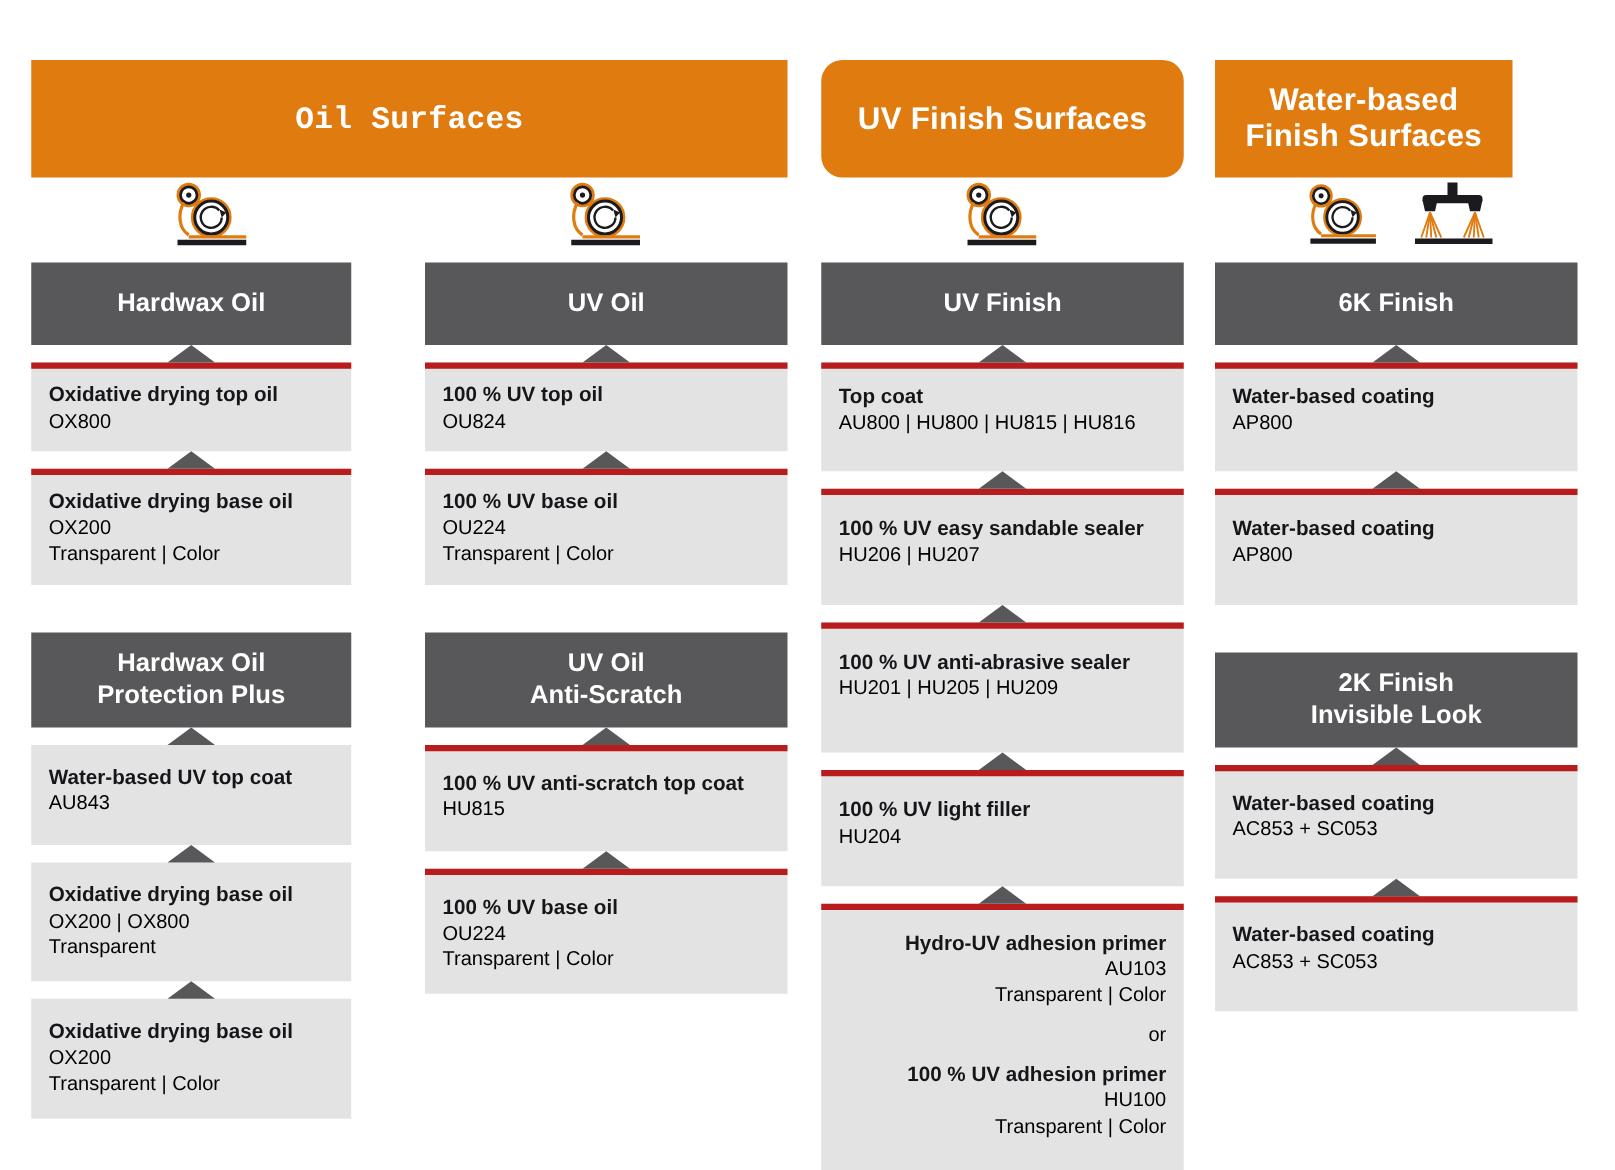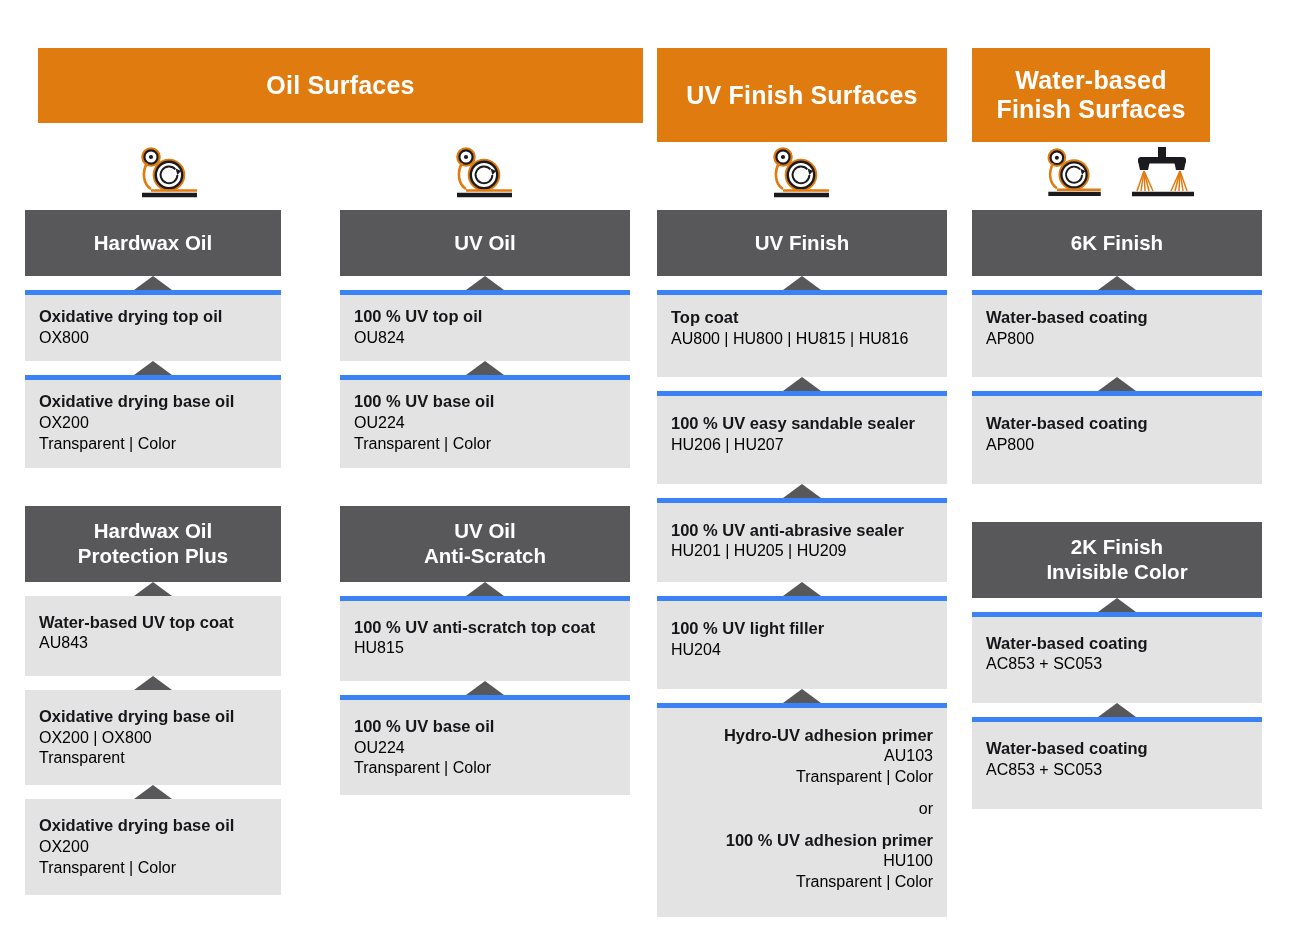--- a/index.html
+++ b/index.html
@@ -69,21 +69,21 @@
     border-right:19px solid transparent;
     border-bottom:14px solid #58585A;
   }
 
   .layer{
     background:#E3E3E3;
     box-sizing:border-box;
     padding:11px 14px 13px 14px;
     color:#1b1b1f;
   }
-  .layer.ruled{border-top:5px solid #3b82f6;}
+  .layer.ruled{border-top:5px solid #b91c1c;}
   .layer .title{
     font-weight:bold;
     font-size:16.5px;
     line-height:1.25;
     margin:0 0 1px 0;
     color:#16161a;
   }
   .layer .sub{
     font-size:16px;
     line-height:1.3;
@@ -91,25 +91,25 @@
     margin:0;
   }
   .layer .sub.plain{margin-top:11px;}
   .layer .title.second{margin-top:10px;}
 </style>
 </head>
 <body>
 
 <div class="canvas">
 
-  <div class="group-header" style="left:38px;top:48px;width:605px;height:75px;">
+  <div class="group-header" style="left:25px;top:48px;width:605px;height:94px;font-family:Liberation Mono, monospace;">
     <span>Oil Surfaces</span>
   </div>
 
-  <div class="group-header" style="left:657px;top:48px;width:290px;height:94px;">
+  <div class="group-header" style="left:657px;top:48px;width:290px;height:94px;border-radius:17px;">
     <span>UV Finish Surfaces</span>
   </div>
 
   <div class="group-header" style="left:972px;top:48px;width:238px;height:94px;">
     <div>
       <div>Water-based</div>
       <div>Finish Surfaces</div>
     </div>
   </div>
 
@@ -331,21 +331,21 @@
           <span class="tri"></span>
         </div>
       <div class="layer ruled" style="padding-top:17px;padding-bottom:28px;">
         <p class="title">100 % UV easy sandable sealer</p>
         <p class="sub">HU206 | HU207</p>
       </div>
 
       <div class="connector">
           <span class="tri"></span>
         </div>
-      <div class="layer ruled" style="padding-top:17px;padding-bottom:20px;">
+      <div class="layer ruled" style="padding-top:17px;padding-bottom:40px;">
         <p class="title">100 % UV anti-abrasive sealer</p>
         <p class="sub">HU201 | HU205 | HU209</p>
       </div>
 
       <div class="connector">
           <span class="tri"></span>
         </div>
       <div class="layer ruled" style="padding-top:17px;padding-bottom:28px;">
         <p class="title">100 % UV light filler</p>
         <p class="sub">HU204</p>
@@ -387,21 +387,21 @@
       <div class="layer ruled" style="padding-top:17px;padding-bottom:28px;">
         <p class="title">Water-based coating</p>
         <p class="sub">AP800</p>
       </div>
     </div>
 
     <div class="stack" style="margin-top:38px;">
       <div class="prod-header h2">
         <div>
           <div>2K Finish</div>
-          <div>Invisible Color</div>
+          <div>Invisible Look</div>
         </div>
       </div>
       <div class="connector">
           <span class="tri"></span>
         </div>
       <div class="layer ruled" style="padding-top:16px;padding-bottom:28px;">
         <p class="title">Water-based coating</p>
         <p class="sub">AC853 + SC053</p>
       </div>
       <div class="connector">

